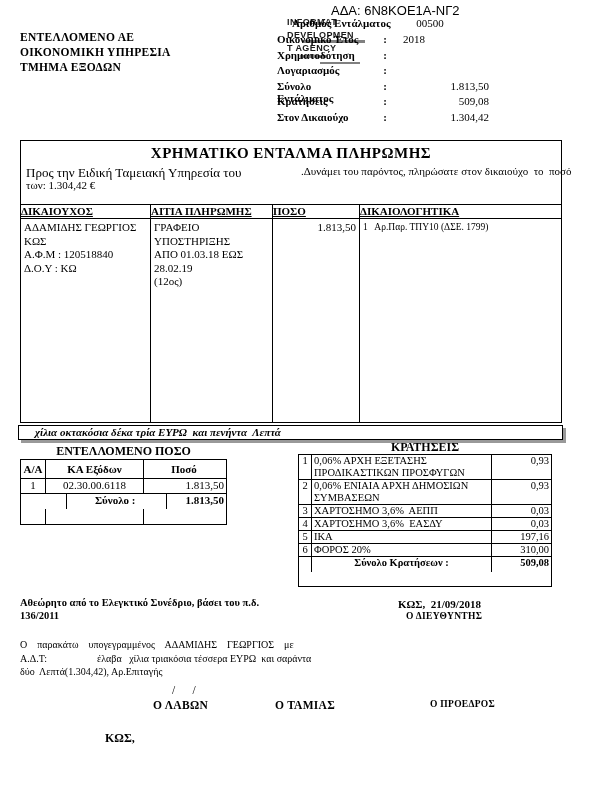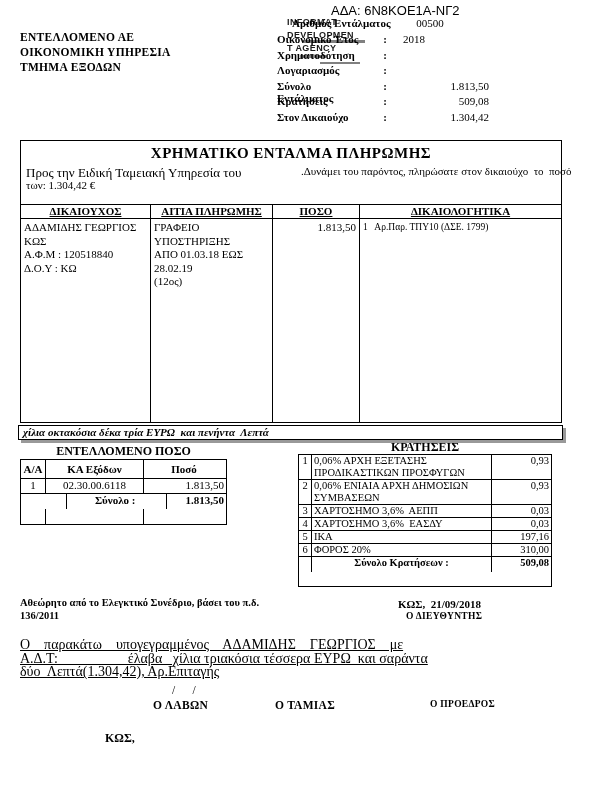--- a/index.html
+++ b/index.html
@@ -26,32 +26,32 @@
   .info .val { width:86px; }
   .info .val.num { text-align:right; }
 
   
   .main-box { position:absolute; left:20px; top:140px; width:542px; height:283px; border:1px solid #000; }
   .main-title { position:absolute; left:0; top:4px; width:100%; text-align:center; font-weight:bold; font-size:15px; letter-spacing:.5px; }
   .to1l { position:absolute; left:5px; top:24px; font-size:13px; }
   .to1r { position:absolute; left:280px; top:24px; font-size:11px; }
   .to2 { position:absolute; left:5px; top:38px; font-size:11px; }
   .mhead { position:absolute; left:0; top:63px; width:540px; display:flex; border-top:1px solid #000; border-bottom:1px solid #000; font-weight:bold; font-size:11px; height:15px; }
-  .mhead .hc { text-align:center; text-decoration:underline; }
+  .mhead .hc { text-align:left; text-decoration:underline; }
   .mbody { position:absolute; left:0; top:78px; width:540px; height:204px; display:flex; font-size:11px; }
   .c1 { width:129px; }
   .c2 { width:122px; border-left:1px solid #000; }
   .c3 { width:87px;  border-left:1px solid #000; }
   .c4 { width:202px; border-left:1px solid #000; }
   .mbody .cell { padding:2px 3px; line-height:13.5px; }
   .amount-cell { text-align:right; }
   .docs-cell { font-size:9.5px; }
 
   
-  .words { position:absolute; left:18px; top:425px; width:545px; height:15px; border:1px solid #000; box-shadow:3px 3px 0 #999; background:#fff; font-weight:bold; font-style:italic; font-size:11px; padding:0 0 0 4px; line-height:13px; }
+  .words { position:absolute; left:18px; top:425px; width:545px; height:15px; border:1px solid #000; box-shadow:3px 3px 0 #999; background:#fff; font-weight:bold; font-style:italic; font-size:11px; padding:0 0 0 16px; line-height:13px; }
 
   
   .ent-title { position:absolute; left:20px; top:444px; width:207px; text-align:center; font-weight:bold; font-size:12px; }
   .ent-table { position:absolute; left:20px; top:459px; width:207px; border:1px solid #000; font-size:11px; }
   .ent-row { display:flex; }
   .eca { width:24px; text-align:center; }
   .ecb { width:98px; text-align:center; border-left:1px solid #000; }
   .ecc { width:83px; text-align:right; border-left:1px solid #000; padding-right:2px; }
   .ent-head { font-weight:bold; border-bottom:1px solid #000; height:19px; }
   .ent-head > div { padding-top:3px; }
@@ -72,21 +72,21 @@
   .kra-row.one { min-height:13px; }
   .kra-tot { display:flex; font-weight:bold; }
   .kra-tot .kd { text-align:center; }
   .kra-tot { min-height:15px; }
   .kra-blank { height:14px; }
 
   
   .untheo { position:absolute; left:20px; top:597px; font-weight:bold; font-size:10.5px; line-height:12.5px; }
   .placedate { position:absolute; left:398px; top:598px; font-weight:bold; font-size:11px; }
   .director { position:absolute; left:406px; top:611px; font-weight:bold; font-size:9.5px; letter-spacing:.3px; }
-  .receipt { position:absolute; left:20px; top:638px; font-size:14px; line-height:13.5px;text-decoration:underline; }
+  .receipt { position:absolute; left:20px; top:638px; font-size:10px; line-height:13.5px; }
   .place2 { position:absolute; left:105px; top:684px; font-weight:bold; font-size:12px;margin-top:47px; }
   .slashes { position:absolute; left:172px; top:684px; font-size:11.5px; }
   .sig-lavon { position:absolute; left:153px; top:699px; font-weight:bold; font-size:11.5px; letter-spacing:.3px; }
   .sig-tamias { position:absolute; left:275px; top:699px; font-weight:bold; font-size:11.5px; letter-spacing:.3px; }
   .sig-proedros { position:absolute; left:430px; top:699px; font-weight:bold; font-size:9.5px; letter-spacing:.3px; }
 </style>
 </head>
 <body>
 
 <div class="page">

